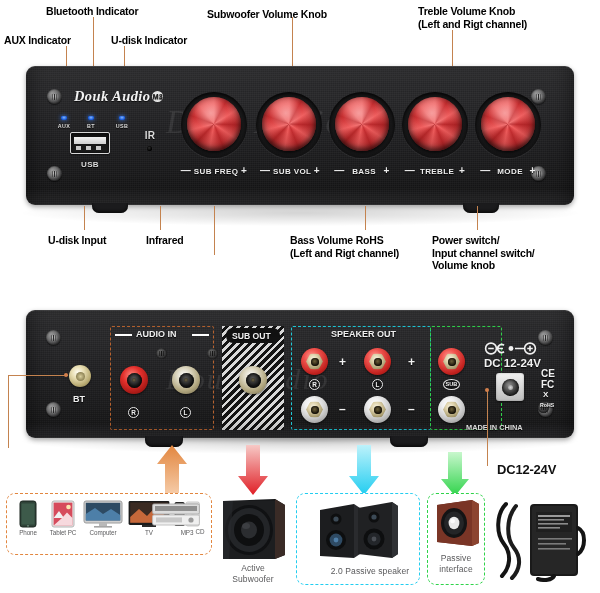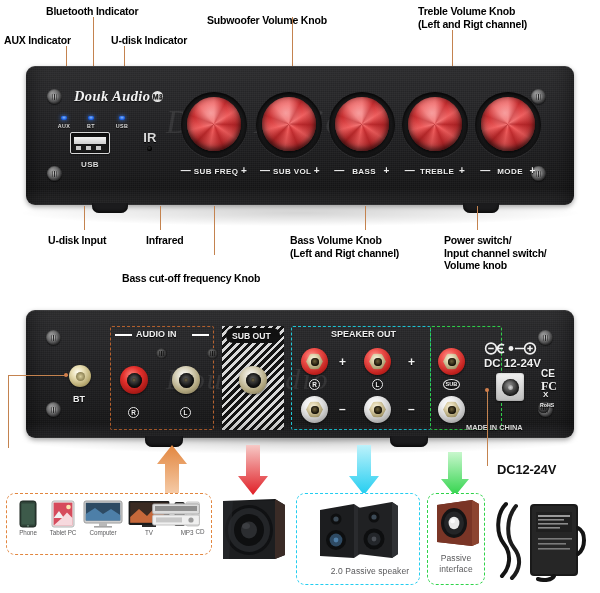--- a/index.html
+++ b/index.html
@@ -261,21 +261,21 @@
   }
 </style>
 </head>
 <body>
 
 <div id="root">
 
   <div class="callout" style="left:4px; top:34px;">AUX Indicator</div>
   <div class="callout" style="left:46px; top:5px;text-align:right;">Bluetooth Indicator</div>
   <div class="callout" style="left:111px; top:34px;">U-disk Indicator</div>
-  <div class="callout" style="left:207px; top:14px;">Subwoofer Volume Knob</div>
+  <div class="callout" style="left:207px; top:8px;">Subwoofer Volume Knob</div>
   <div class="callout" style="left:418px; top:5px;">Treble Volume Knob
 (Left and Rigt channel)</div>
 
   <div class="leader leader-v" style="left:66px; top:46px; height:58px;"></div>
   <div class="dot" style="left:64px; top:102px;"></div>
 
   <div class="leader leader-v" style="left:93px; top:17px; height:87px;"></div>
   <div class="dot" style="left:91px; top:102px;"></div>
 
   <div class="leader leader-v" style="left:124px; top:46px; height:58px;"></div>
@@ -306,21 +306,21 @@
 
     <div class="led" style="left:62px; top:50px;"></div>
     <div class="panel-mini" style="left:53px; top:57px; width:24px;">BT</div>
 
     <div class="led" style="left:93px; top:50px;"></div>
     <div class="panel-mini" style="left:84px; top:57px; width:24px;">USB</div>
 
     <div class="usb-port" style="left:44px; top:66px;"></div>
     <div class="panel-mini" style="left:46px; top:94px; width:36px; font-size:8px;">USB</div>
 
-    <div class="panel-mini" style="left:116px; top:64px; width:16px; font-size:13px;">IR</div>
+    <div class="panel-mini" style="left:116px; top:64px; width:16px; font-size:10px;">IR</div>
     <div class="ir-hole" style="left:121px; top:80px;"></div>
 
     <div class="knob-well" style="left:155px; top:26px; width:66px; height:66px;"></div>
     <div class="knob" style="left:161px; top:31px; width:54px; height:54px;"></div>
     <div class="knob-label" style="left:151px; top:99px; width:74px;">
       <span class="pm">—</span>
       <span>SUB FREQ</span>
       <span class="pm">+</span>
     </div>
 
@@ -361,24 +361,23 @@
   <div class="foot" style="left:463px; top:203px; width:36px; height:10px;"></div>
 
   <div class="leader leader-v" style="left:84px; top:206px; height:24px;"></div>
   <div class="leader leader-v" style="left:160px; top:206px; height:24px;"></div>
   <div class="leader leader-v" style="left:214px; top:206px; height:49px;"></div>
   <div class="leader leader-v" style="left:365px; top:206px; height:24px;"></div>
   <div class="leader leader-v" style="left:477px; top:206px; height:24px;"></div>
 
   <div class="callout" style="left:48px; top:234px;">U-disk Input</div>
   <div class="callout" style="left:146px; top:234px;">Infrared</div>
-  <div class="callout" style="left:122px; top:272px;">Bass cut-off frequency Knob</div>
-  <div class="callout" style="left:290px; top:234px;">Bass Volume Knob
+  <div class="callout" style="left:290px; top:234px;">Bass Volume RoHS
 (Left and Rigt channel)</div>
-  <div class="callout" style="left:444px; top:234px;">Power switch/
+  <div class="callout" style="left:432px; top:234px;">Power switch/
 Input channel switch/
 Volume knob</div>
 
   <div class="soft-shadow" style="left:22px; top:428px; width:556px; height:26px;"></div>
 
   <div class="chassis" style="left:26px; top:310px; width:548px; height:128px;">
     <div class="watermark" style="left:140px; top:52px; font-size:30px;">Douk Audio</div>
 
     <div class="screw" style="left:20px; top:20px;"></div>
     <div class="screw" style="left:20px; top:92px;"></div>
@@ -476,21 +475,21 @@
       <line x1="31" y1="6.5" x2="40" y2="6.5" stroke="#f0f0f0" stroke-width="1.6"></line>
       <circle cx="46" cy="6.5" r="5.4" fill="none" stroke="#f0f0f0" stroke-width="1.6"></circle>
       <line x1="43.2" y1="6.5" x2="48.8" y2="6.5" stroke="#f0f0f0" stroke-width="1.6"></line>
       <line x1="46" y1="3.7" x2="46" y2="9.3" stroke="#f0f0f0" stroke-width="1.6"></line>
     </svg>
     <div class="rear-text" style="left:458px; top:47px; font-size:11.5px;">DC 12-24V</div>
     <div class="dc-jack" style="left:470px; top:63px;"></div>
     <div class="small-screw" style="left:512px; top:92px;"></div>
 
     <div class="rear-text" style="left:515px; top:58px; font-size:10px;">CE</div>
-    <div class="rear-text" style="left:515px; top:69px; font-size:12px;font-family:Liberation Serif, serif;">FC</div>
+    <div class="rear-text" style="left:515px; top:69px; font-size:10px;">FC</div>
     <div class="rear-text" style="left:517px; top:80px; font-size:8px;">X</div>
     <div class="rear-text" style="left:514px; top:92px; font-size:5.2px;">RoHS</div>
 
     <div class="rear-text" style="left:440px; top:113px; font-size:7.4px;">MADE IN CHINA</div>
   </div>
 
   <div class="foot" style="left:145px; top:436px; width:38px; height:11px;"></div>
   <div class="foot" style="left:390px; top:436px; width:38px; height:11px;"></div>
 
   <div class="leader leader-h" style="left:8px; top:375px; width:60px;"></div>
@@ -613,20 +612,22 @@
     <path d="M4 4 L56 2 L66 8 L66 58 L56 62 L4 62 Z" fill="#17181a"></path>
     <path d="M56 2 L66 8 L66 58 L56 62 Z" fill="#3a2b26"></path>
     <rect x="4" y="4" width="52" height="58" fill="#1d1e20"></rect>
     <ellipse cx="30" cy="33" rx="24" ry="25" fill="#101113"></ellipse>
     <ellipse cx="30" cy="33" rx="21" ry="22" fill="#232528"></ellipse>
     <ellipse cx="30" cy="33" rx="15" ry="16" fill="#0e0f10"></ellipse>
     <ellipse cx="30" cy="33" rx="8" ry="8.5" fill="#2b2d30"></ellipse>
     <ellipse cx="27" cy="29" rx="4" ry="3" fill="#4a4d52" opacity="0.55"></ellipse>
     <path d="M4 4 L14 4 L10 62 L4 62 Z" fill="#2a2c2f" opacity="0.5"></path>
   </svg>
+  <div class="devlabel" style="left:213px; top:563px; width:80px;">Active
+Subwoofer</div>
 
   <div class="devbox" style="left:296px; top:493px; width:124px; height:92px; border-color:#22cdf0;"></div>
   <svg style="position:absolute; left:318px; top:500px;" width="82" height="62" viewBox="0 0 82 62">
     <path d="M2 10 L36 4 L36 58 L2 56 Z" fill="#1c1d1f"></path>
     <path d="M36 4 L42 8 L42 54 L36 58 Z" fill="#2a2b2e"></path>
     <circle cx="18" cy="19" r="5.5" fill="#0e0f10"></circle>
       <circle cx="18" cy="19" r="2.6" fill="#3c4a56"></circle>
     <circle cx="18" cy="40" r="10" fill="#0d0e0f"></circle>
       <circle cx="18" cy="40" r="6.4" fill="#2e4a63"></circle>
     <circle cx="18" cy="40" r="2.4" fill="#4e7ea8"></circle>

